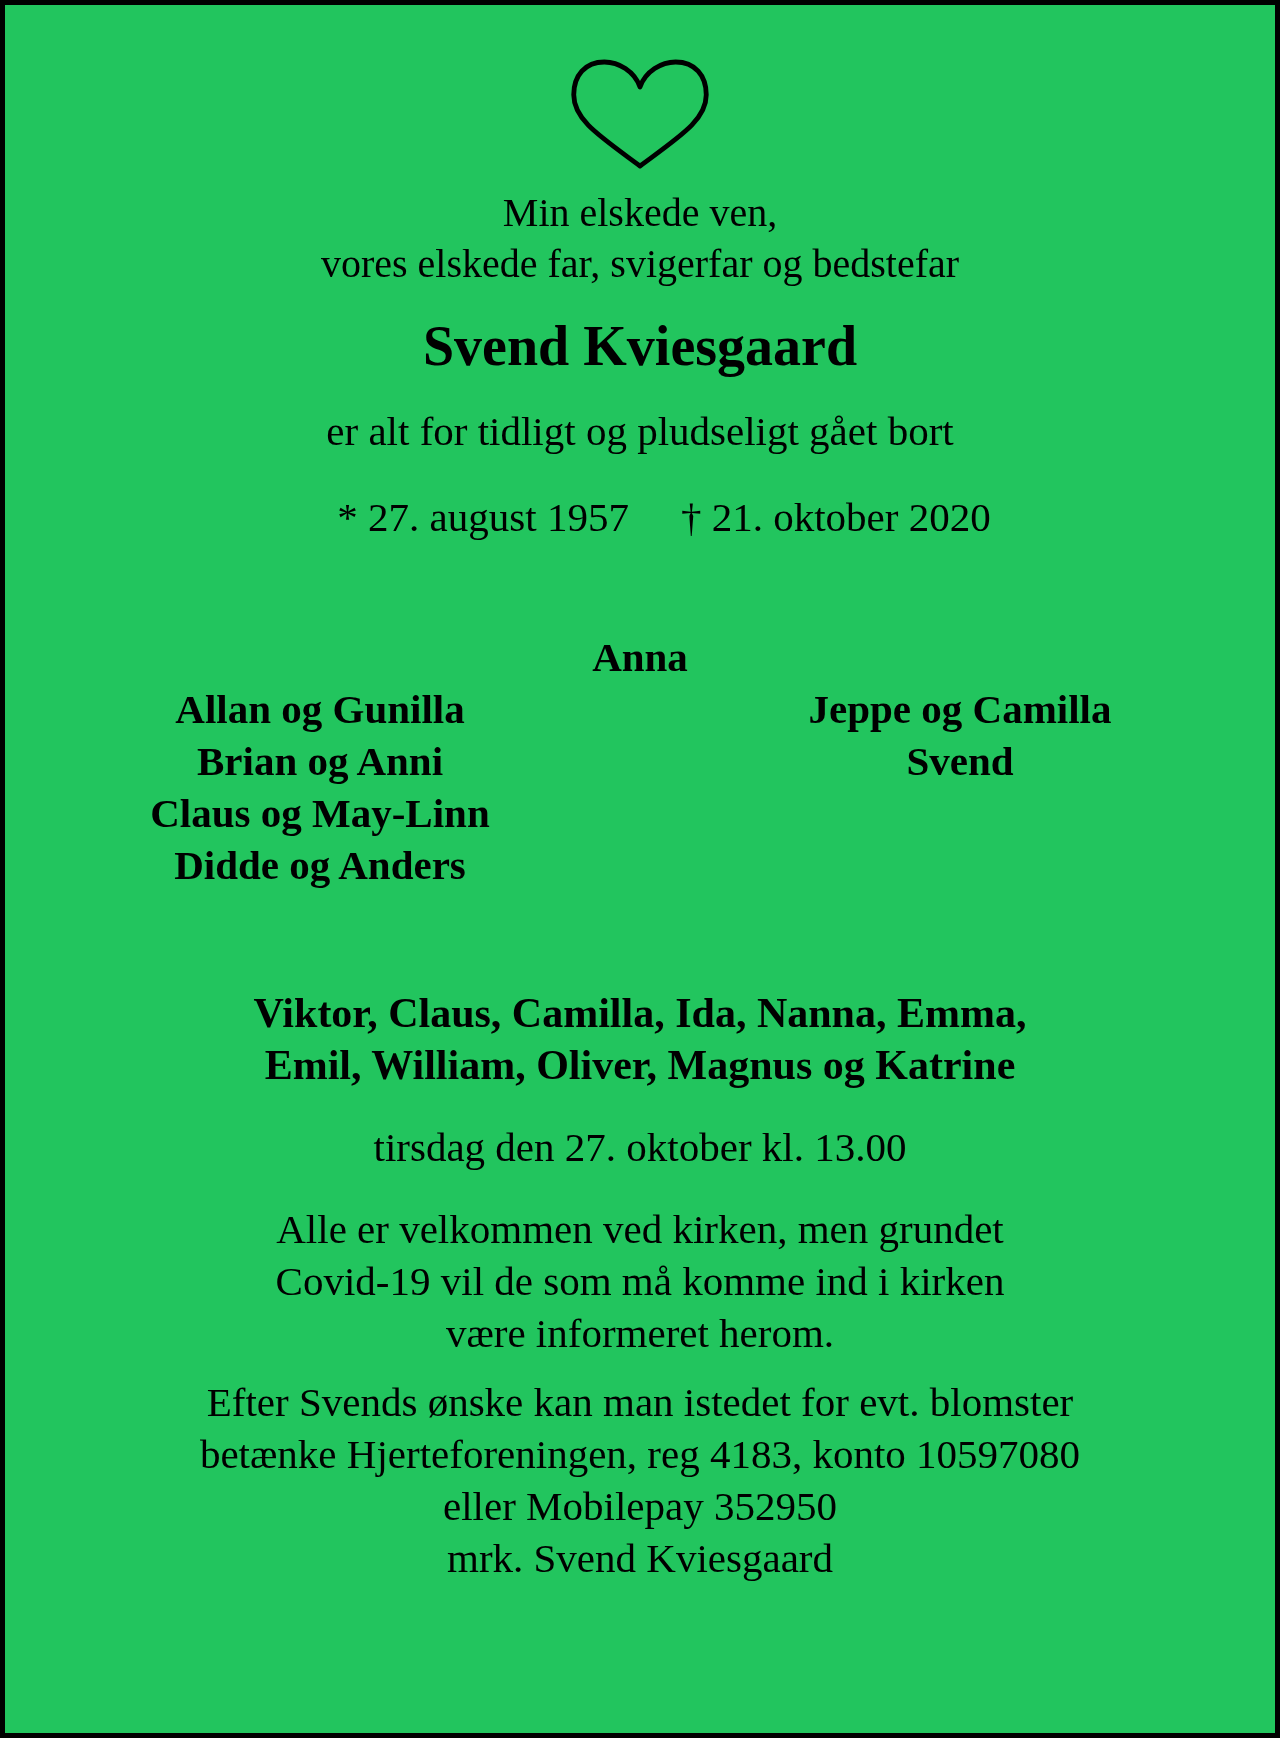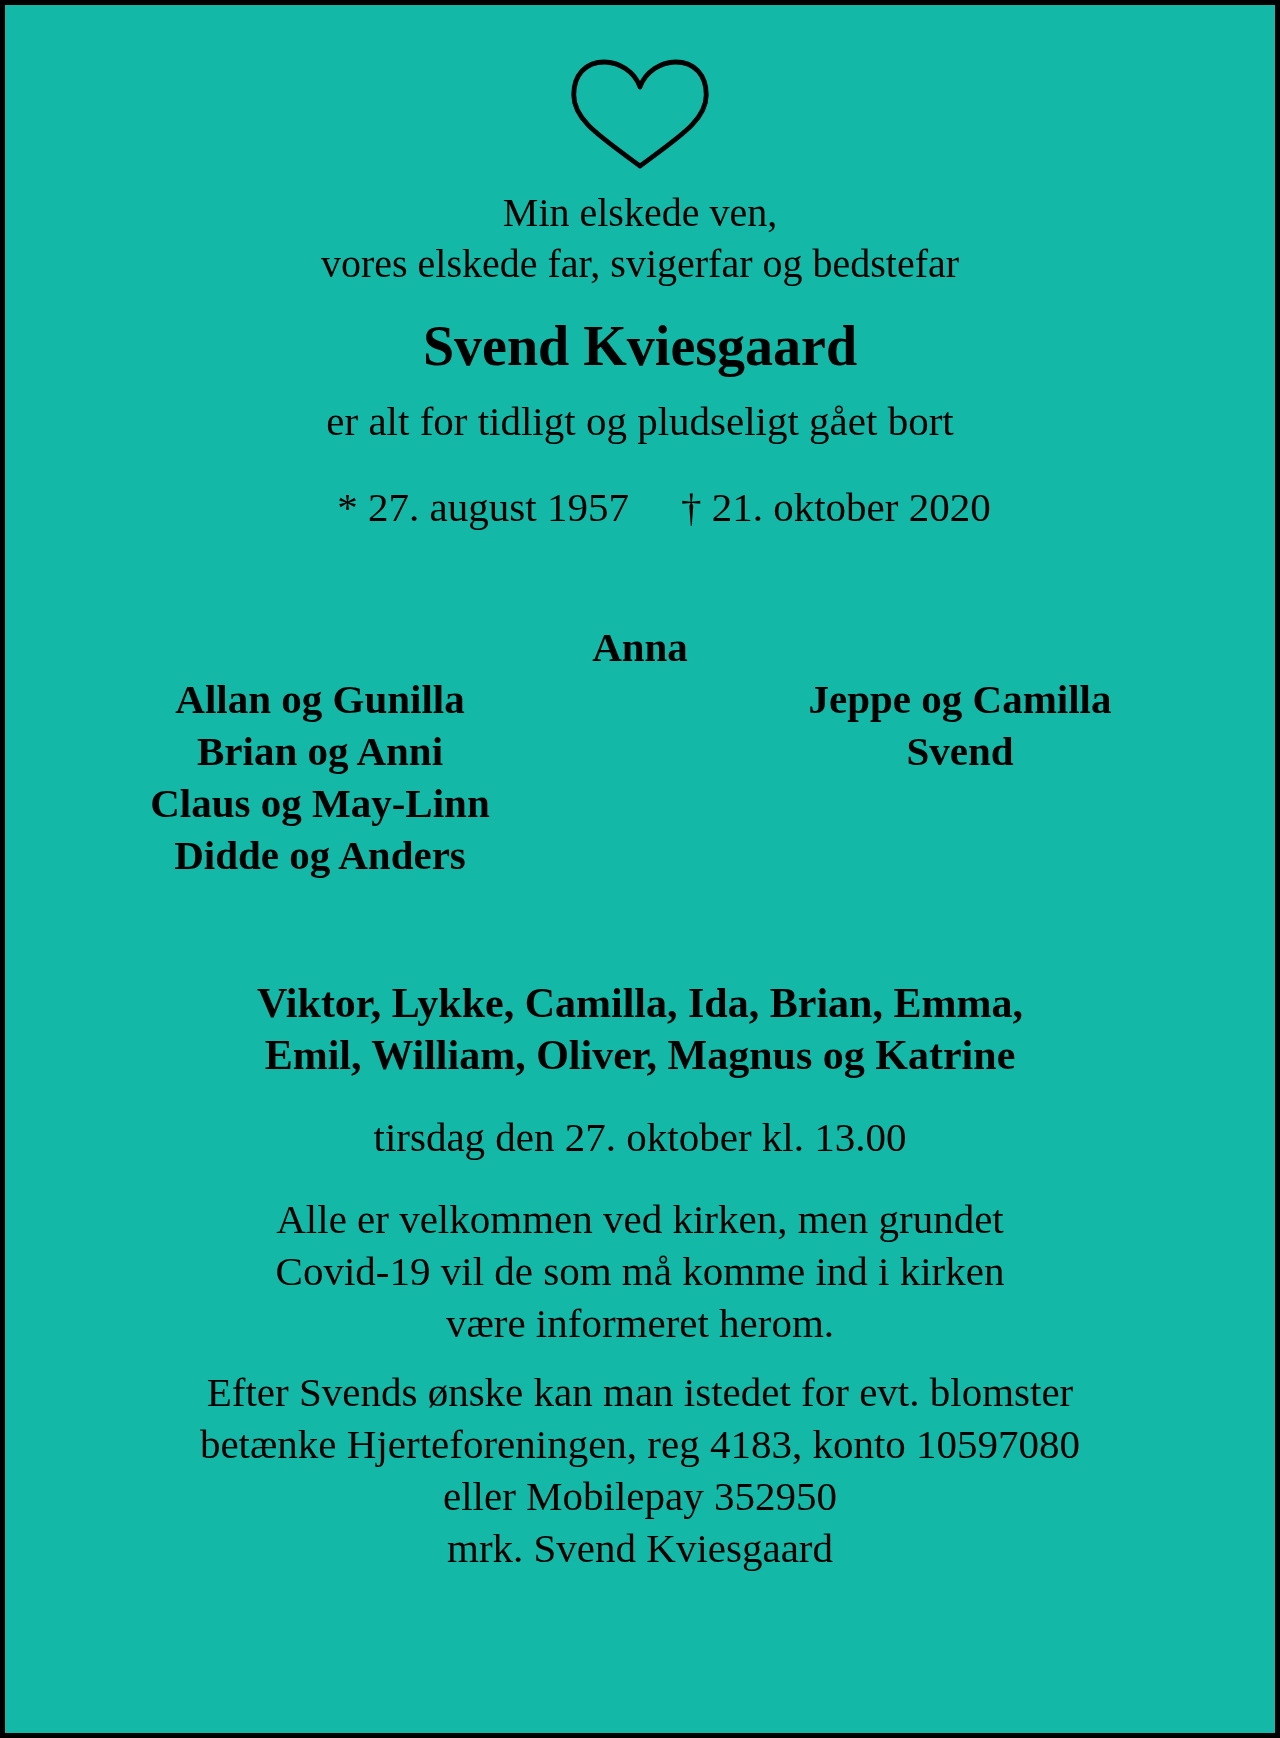--- a/index.html
+++ b/index.html
@@ -2,21 +2,21 @@
 <html lang="da"><head>
 <meta charset="utf-8">
 <style>
   html, body { margin: 0; padding: 0; background: #ffffff; }
   .page {
     position: relative;
     width: 1280px;
     height: 1738px;
     box-sizing: border-box;
     border: 5px solid #000000;
-    background: #14b8a6;
+    background: #22c55e;
     color: #000000;
     font-family: "Liberation Serif", "DejaVu Serif", serif;
     overflow: hidden;
     text-align: center;
   }
   .heart-wrap {
     margin: 52px auto 0 auto;
     width: 150px;
     height: 114px;
   }
@@ -26,21 +26,21 @@
     font-size: 40px;
     line-height: 51px;
   }
   .deceased-name {
     margin: 26px 0 0 0;
     font-size: 56px;
     line-height: 62px;
     font-weight: bold;
   }
   .subtitle {
-    margin-top: 18px;
+    margin-top: 28px;
     font-size: 41px;
     line-height: 52px;
   }
   .dates {
     margin-top: 34px;
     font-size: 41px;
     line-height: 52px;
     padding-left: 48px;
   }
   .dates .birth { display: inline-block; margin-right: 52px; }
@@ -124,21 +124,21 @@
       <div class="line">Claus og May-Linn</div>
       <div class="line">Didde og Anders</div>
     </div>
     <div class="family-col">
       <div class="line">Jeppe og Camilla</div>
       <div class="line">Svend</div>
     </div>
   </div>
 
   <div class="grandchildren">
-    <div class="line">Viktor, Lykke, Camilla, Ida, Brian, Emma,</div>
+    <div class="line">Viktor, Claus, Camilla, Ida, Nanna, Emma,</div>
     <div class="line">Emil, William, Oliver, Magnus og Katrine</div>
   </div>
 
   <div class="ceremony">
     <div class="line">tirsdag den 27. oktober kl. 13.00</div>
   </div>
 
   <div class="covid">
     <div class="line">Alle er velkommen ved kirken, men grundet</div>
     <div class="line">Covid-19 vil de som må komme ind i kirken</div>

